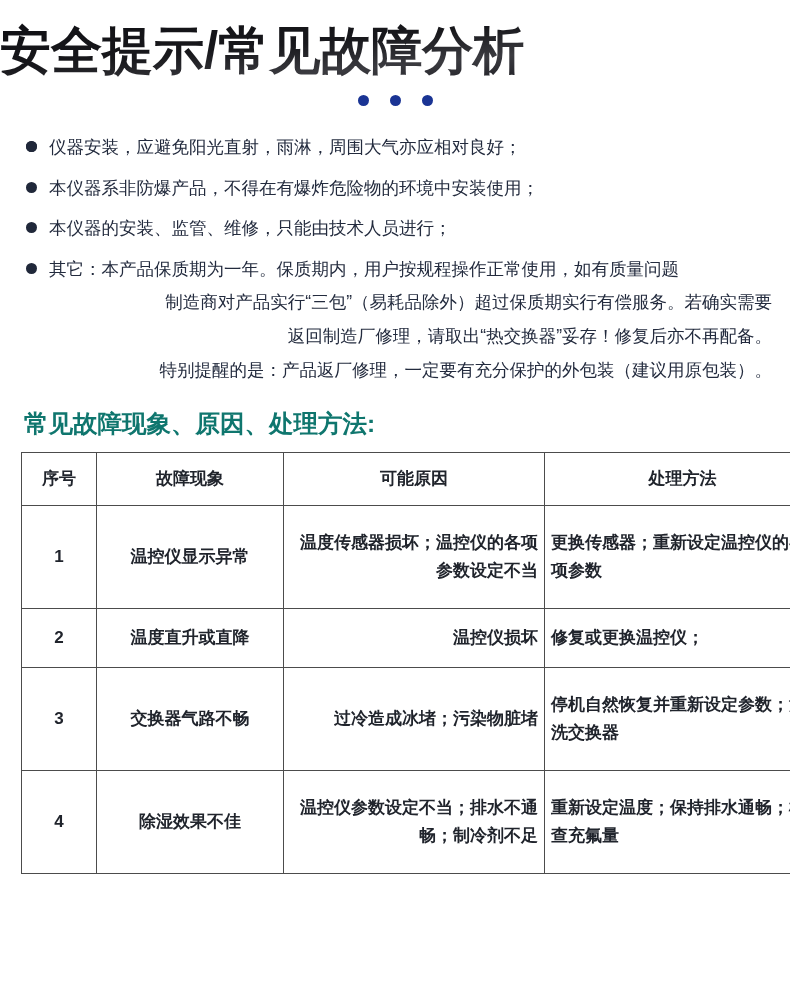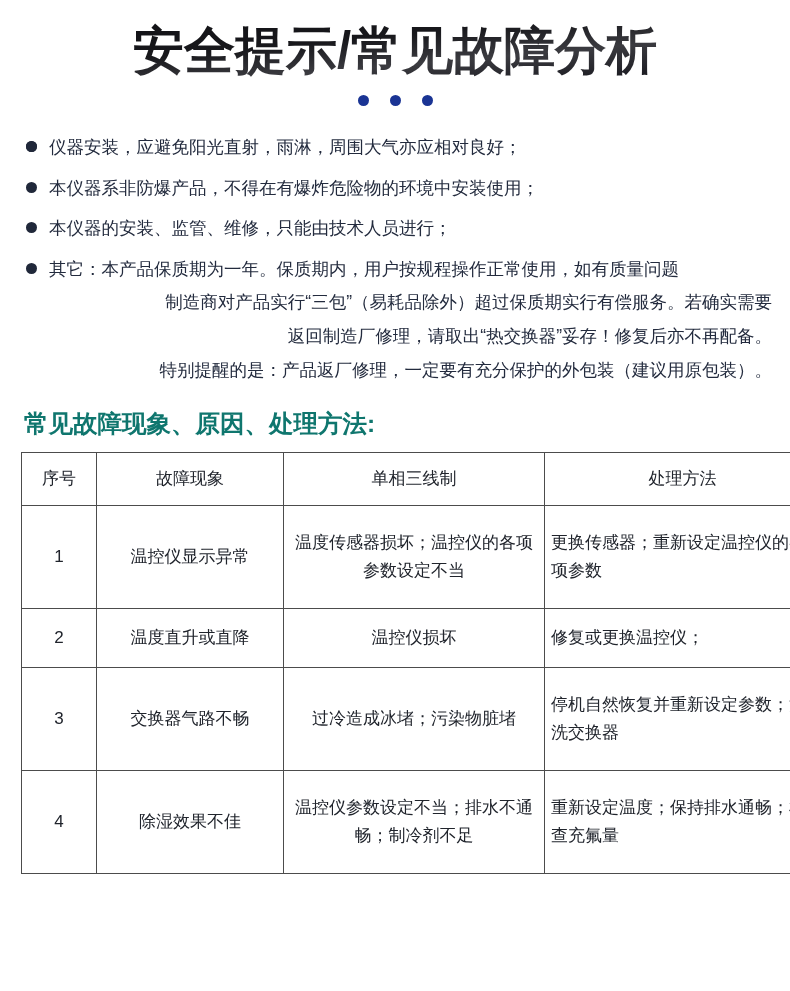--- a/index.html
+++ b/index.html
@@ -12,21 +12,21 @@
     background: #ffffff;
     font-family: "Liberation Sans", "DejaVu Sans", sans-serif;
     color: #232b3e;
     overflow: hidden;
     position: relative;
   }
 
   
   .title-block {
     padding-top: 22px;
-    text-align: center;
+    text-align: left;
   }
   .page-title {
     font-size: 51px;
     font-weight: bold;
     letter-spacing: 0px;
     line-height: 1.12;
     margin: 0;
     background: linear-gradient(175deg, #101014 0%, #18181c 38%, #3b3b40 62%, #222228 82%, #121216 100%);
     -webkit-background-clip: text;
     background-clip: text;
@@ -101,31 +101,31 @@
     width: 747px;
     table-layout: fixed;
     font-size: 17px;
     color: #20242c;
   }
   .fault-table td,
   .fault-table th {
     border: 1.4px solid #4c4c4c;
     vertical-align: middle;
     padding: 7px 6px;
-    font-weight: normal;
+    font-weight: bold;
     line-height: 1.62;
   }
   .fault-table thead th {
     text-align: center;
     height: 44px;
     padding: 4px 6px;
   }
   .col-no    { width: 62px;  text-align: center; }
   .col-sym   { width: 174px; text-align: center; }
-  .col-cause { width: 248px; text-align: center; padding-left: 10px; }
+  .col-cause { width: 248px; text-align: right; padding-left: 10px; }
   .col-fix   { width: 263px; text-align: left; padding-left: 10px; }
 
   .fault-table tbody td.col-no  { text-align: center; }
   .fault-table tbody td.col-sym { text-align: center; }
   .row-tall td { height: 88px; }
   .row-short td { height: 44px; }
   .fix-indent { padding-left: 14px; }
 </style>
 </head>
 <body>
@@ -164,21 +164,21 @@
   </li>
 </ul>
 
 <h2 class="section-heading">常见故障现象、原因、处理方法:</h2>
 
 <table class="fault-table">
   <thead>
     <tr>
       <th class="col-no">序号</th>
       <th class="col-sym">故障现象</th>
-      <th class="col-cause" style="text-align:center">单相三线制</th>
+      <th class="col-cause" style="text-align:center">可能原因</th>
       <th class="col-fix" style="text-align:center">处理方法</th>
     </tr>
   </thead>
   <tbody>
     <tr class="row-tall">
       <td class="col-no">1</td>
       <td class="col-sym">温控仪显示异常</td>
       <td class="col-cause">温度传感器损坏；温控仪的各项参数设定不当</td>
       <td class="col-fix">更换传感器；重新设定温控仪的各项参数</td>
     </tr>

